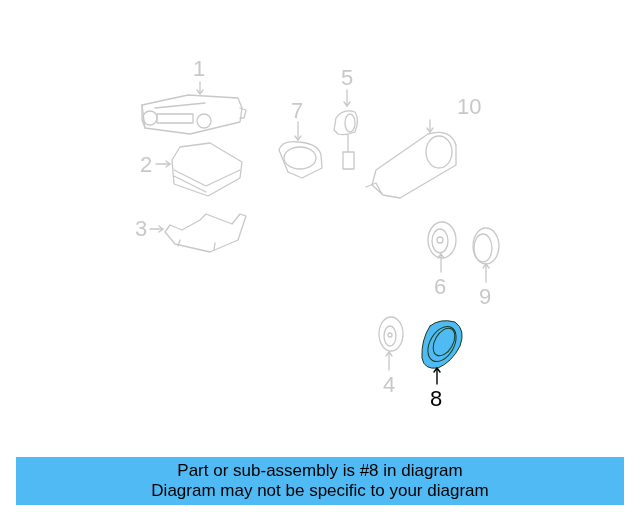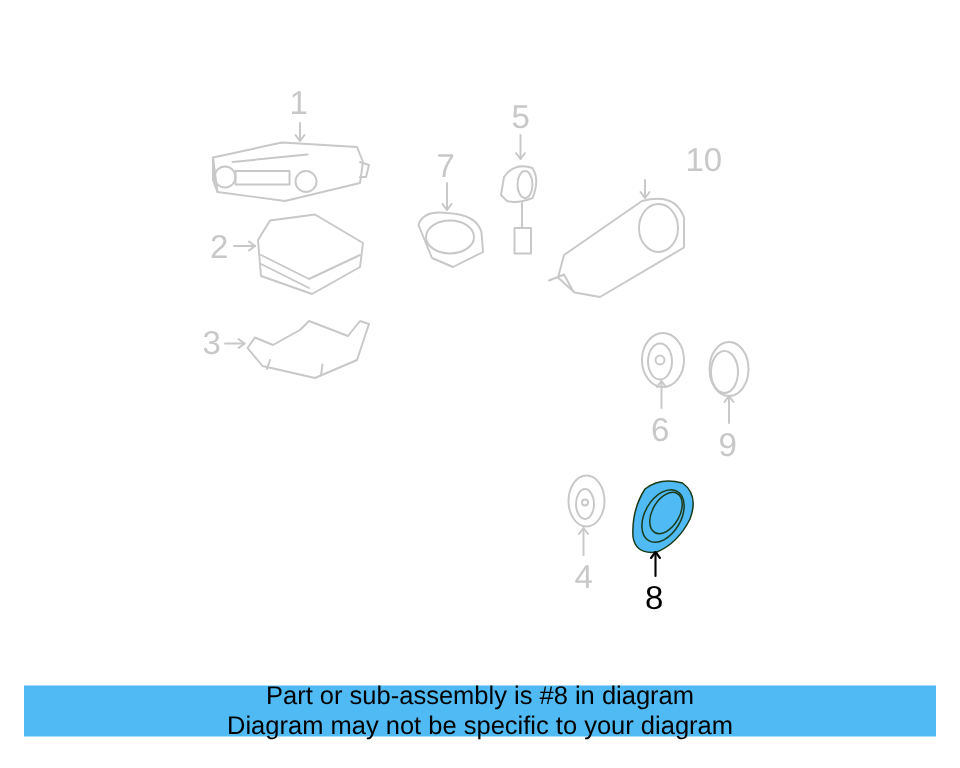--- a/index.html
+++ b/index.html
@@ -1,20 +1,20 @@
 <!DOCTYPE html>
 <html><head>
 <meta charset="utf-8">
 <style>
   html,body{margin:0;padding:0;background:#fff;}
   body{width:640px;height:512px;position:relative;overflow:hidden;font-family:"Liberation Sans",sans-serif;}
   #diagram{position:absolute;left:0;top:0;width:640px;height:450px;}
   .callout{position:absolute;font-family:"Liberation Sans",sans-serif;font-size:22px;color:#c8c8c8;line-height:1;}
   .callout.active{color:#000;}
-  #banner{position:absolute;left:16px;top:457px;width:608px;height:34px;background:#4fbaf3;
+  #banner{position:absolute;left:16px;top:457px;width:608px;height:48px;background:#4fbaf3;
     display:flex;flex-direction:column;align-items:center;justify-content:center;}
   #banner span{font-size:17px;line-height:20px;color:#000;}
 </style>
 </head>
 <body>
 
 <div id="diagram">
   <svg width="640" height="450" viewBox="0 0 640 450" fill="none" stroke="#c8c8c8" stroke-width="1.3" stroke-linejoin="round" stroke-linecap="round">
 
     <g>

